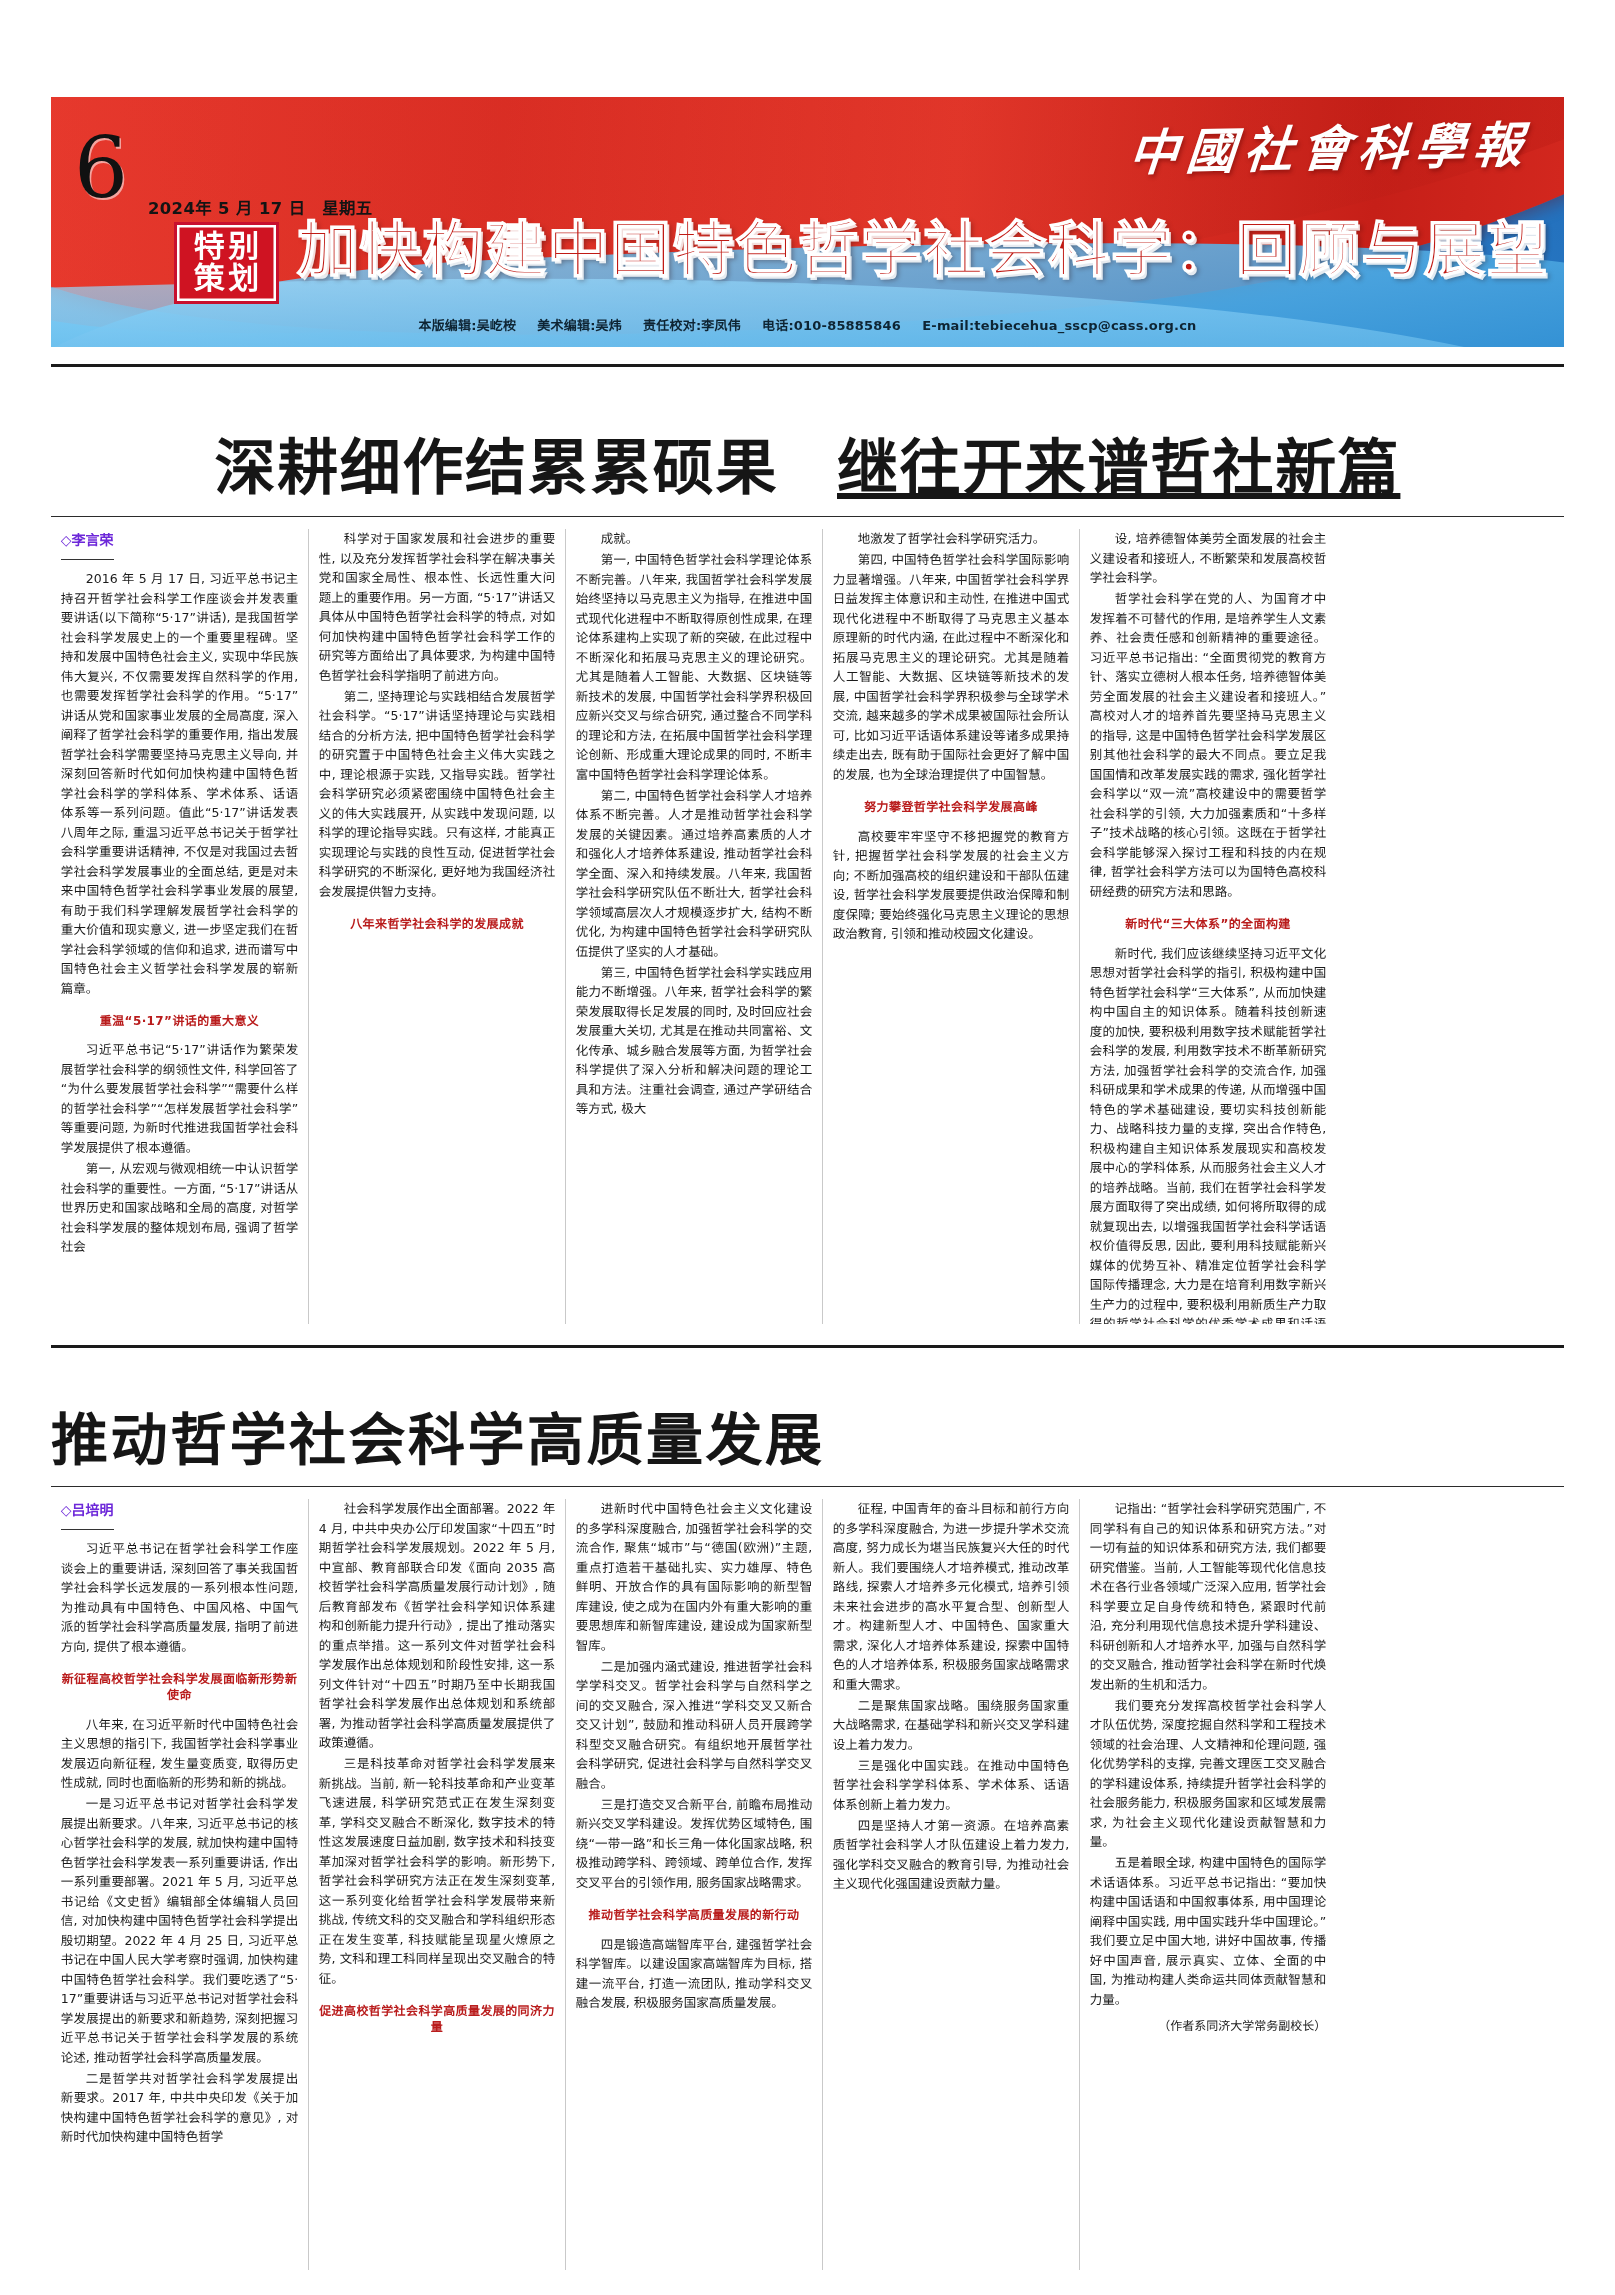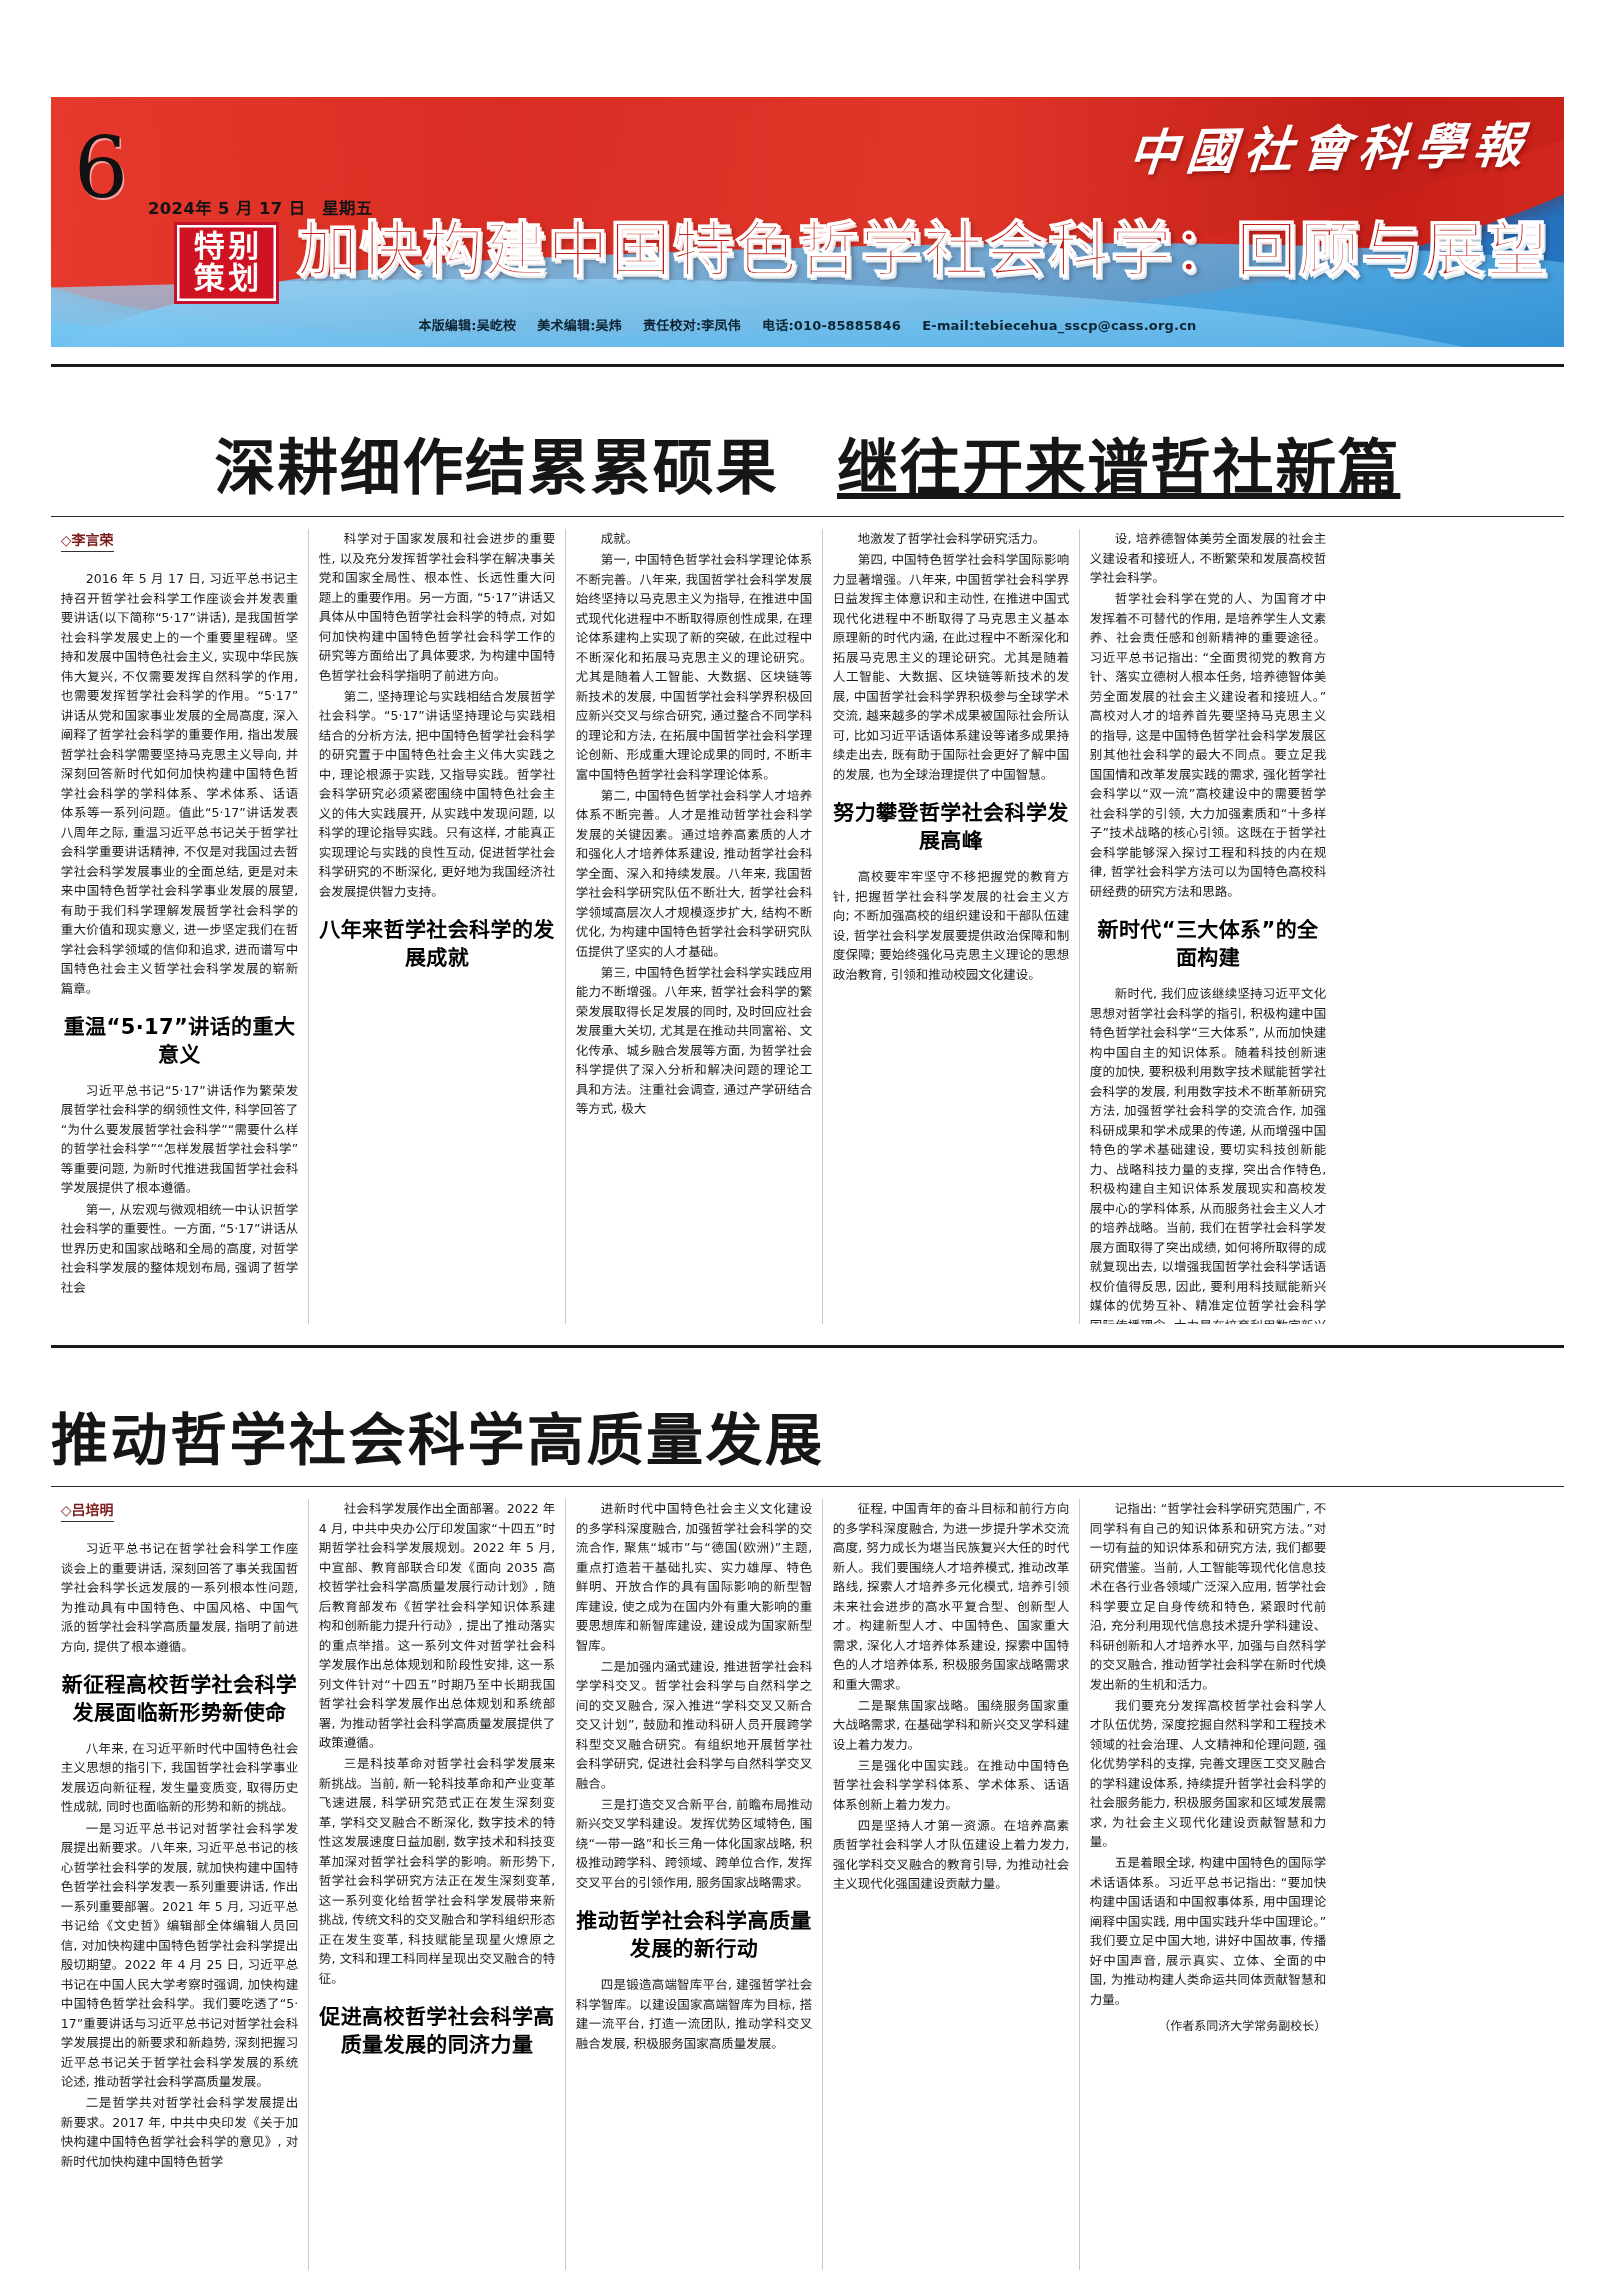--- a/index.html
+++ b/index.html
@@ -123,26 +123,26 @@
     position:absolute;
     display:flex;
   }
   .col {
     width:257px;
     padding:0 9.8px;
     position:relative;
   }
   .col + .col { border-left:0.8px solid #c9c9c9; }
   .byline {
-    font-size:14px; font-weight:700; color:#7f1d1d;
+    font-size:14px; font-weight:700; color:#6d28d9;
     border-bottom:0.8px solid #333;
-    display:inline-block; padding-bottom:2px; margin-bottom:17px;
+    display:inline-block; padding-bottom:10px; margin-bottom:9px;
   }
   .subhead {
-    font-size:21px; font-weight:900; color:#000000;
+    font-size:12px; font-weight:900; color:#b91c1c;
     text-align:center; margin:14.8px 0 11.5px; line-height:1.35;
     letter-spacing:0.4px;
   }
   p.body {
     margin:0 0 1.6px 0;
     font-size:12.5px;
     line-height:1.56;
     text-align:justify;
     text-indent:2em;
     color:#1b1b1b;

